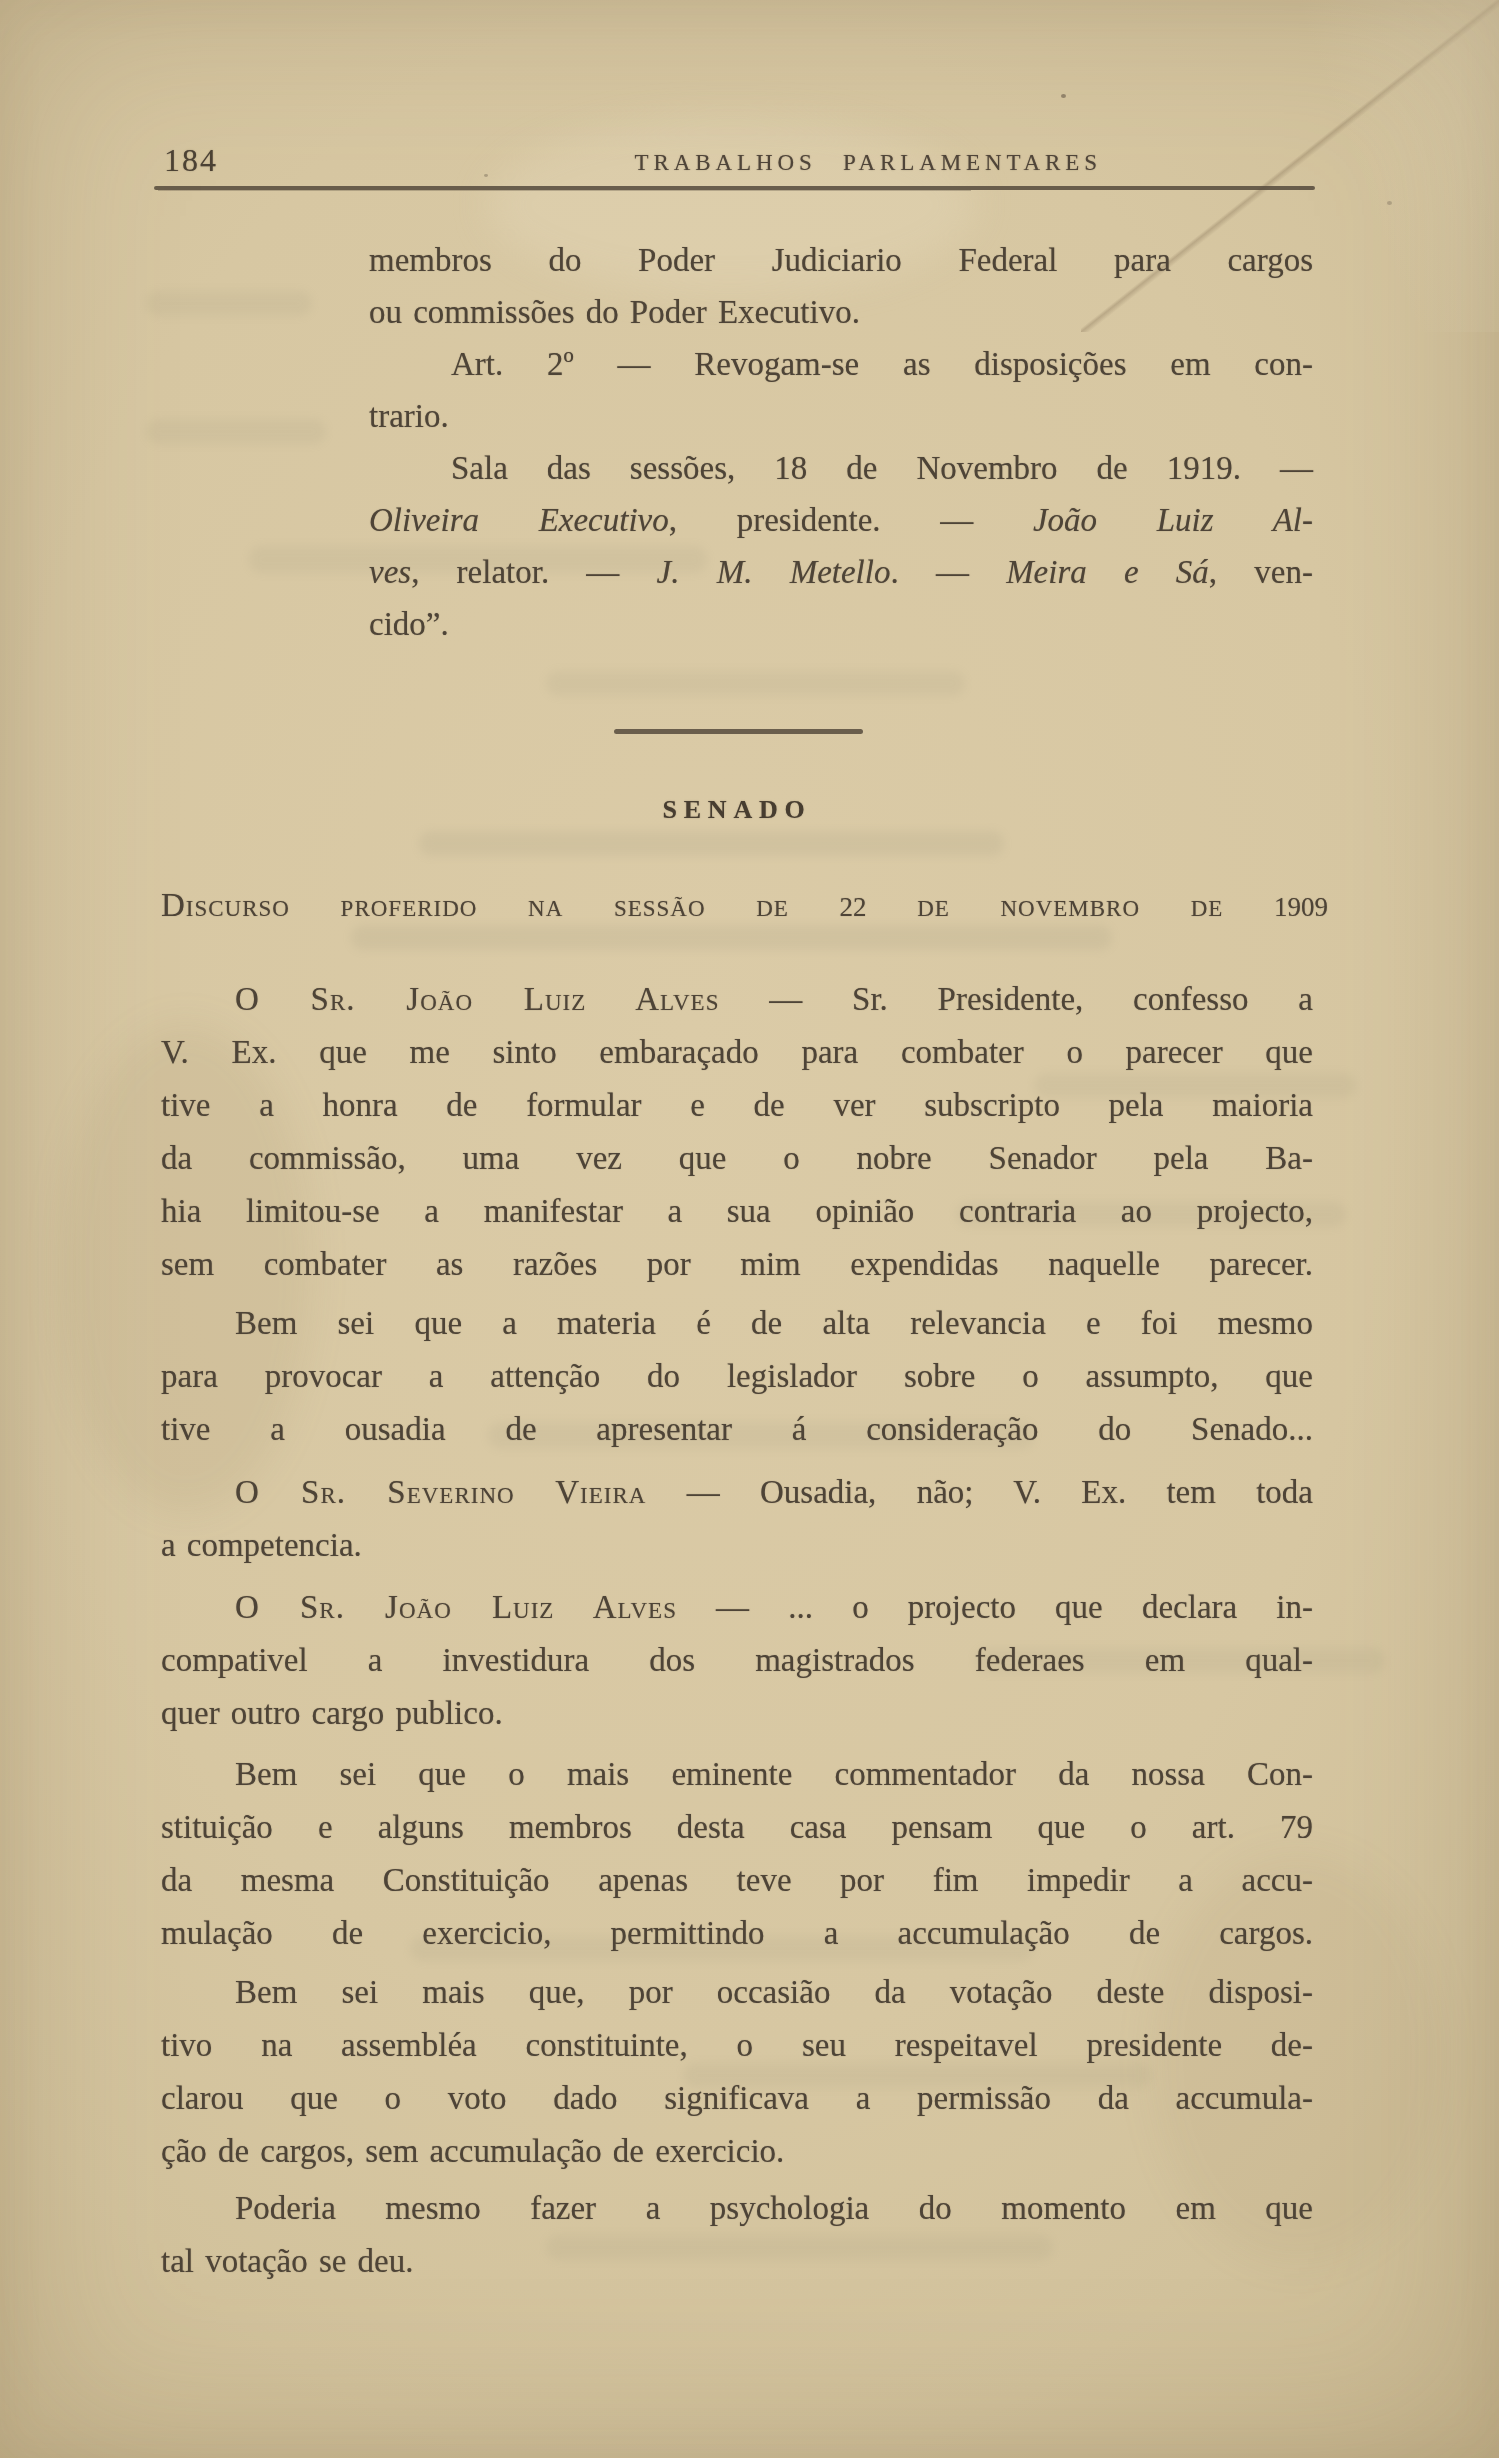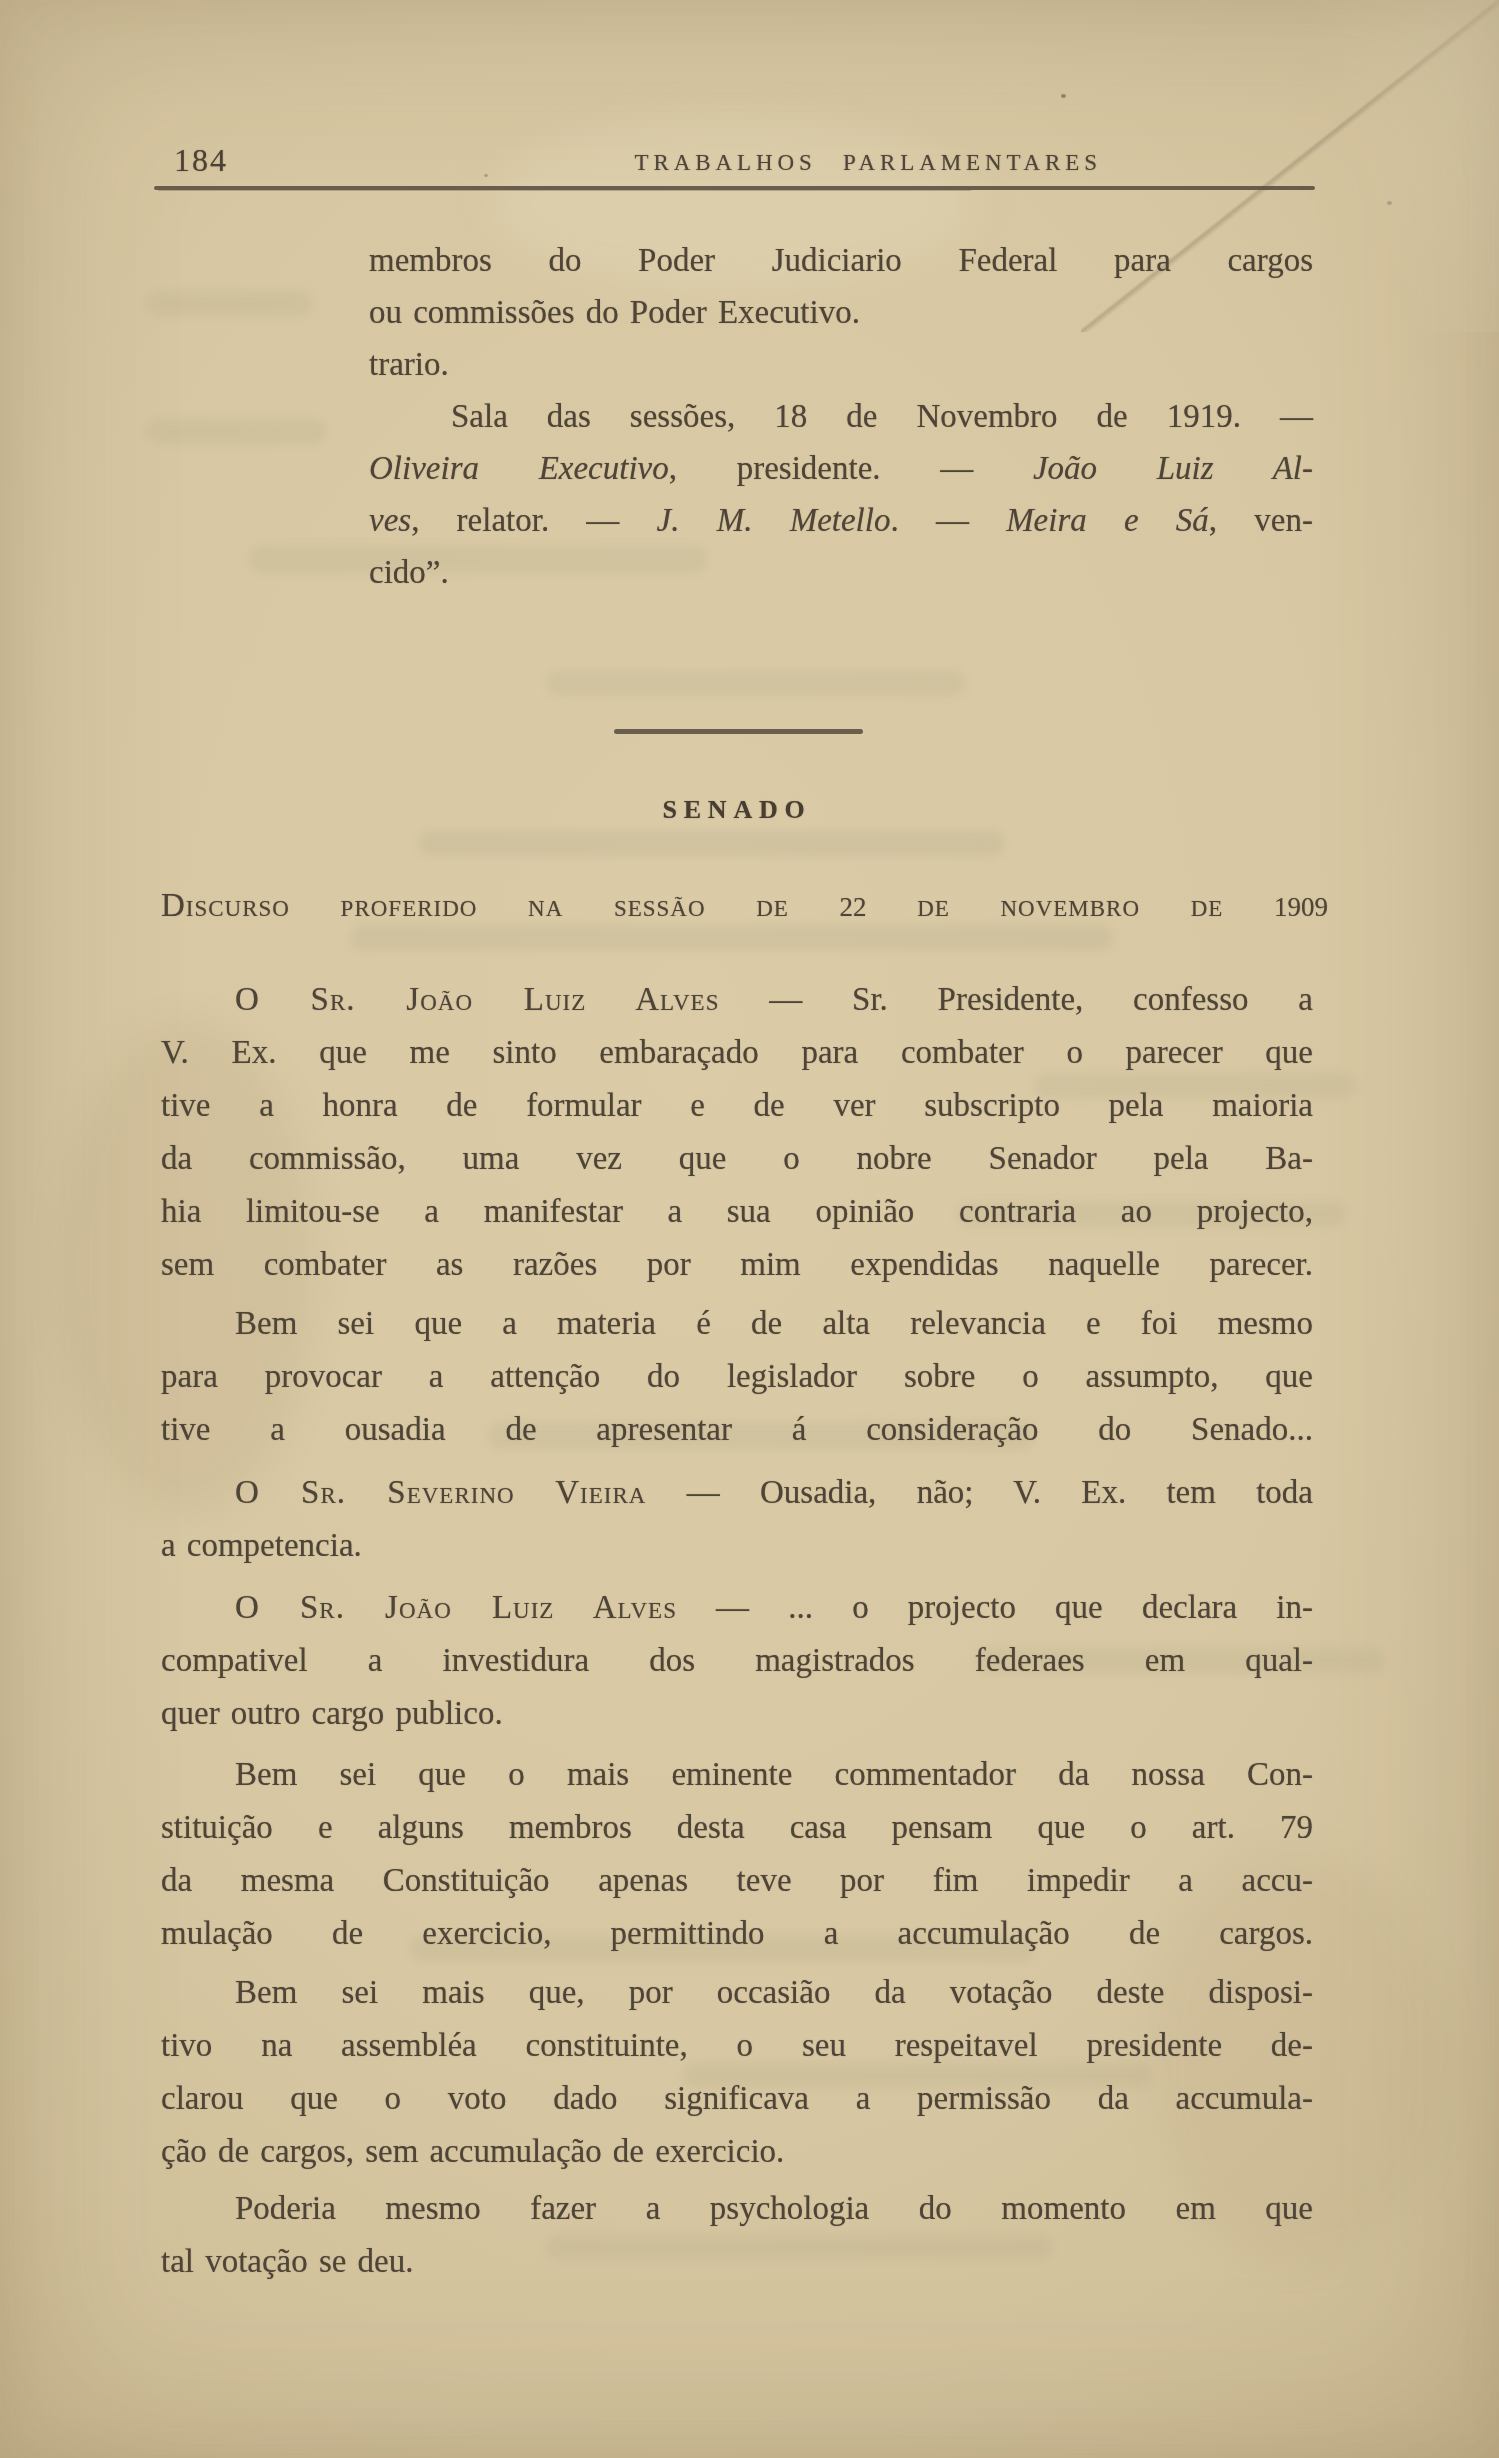--- a/index.html
+++ b/index.html
@@ -14,21 +14,21 @@
   }
   
   #page::after{
     content:"";position:absolute;inset:0;pointer-events:none;
     box-shadow:inset 0 0 156px 29px rgba(122,101,70,0.20), inset 0 0 39px 7.8px rgba(122,101,70,0.08);
   }
   .ink{ text-shadow:0 0 1.2px rgba(80,69,55,0.55); }
 
   
   .pagenum{
-    position:absolute;left:174px;top:142px;
+    position:absolute;left:164px;top:142px;
     font-size:32px;letter-spacing:2px;color:#4c4235;
   }
   .runtitle{
     position:absolute;left:371px;top:150px;width:731px;
     text-align:right;font-size:23px;letter-spacing:4.9px;word-spacing:15.6px;
     color:#50463a;
   }
   .hrule{
     position:absolute;left:154px;top:186px;width:1161px;height:3.9px;
     background:#564b3d;border-radius:2px;filter:blur(0.5px);opacity:0.85;
@@ -118,20 +118,21 @@
   <div class="speck" style="left:484px;top:174px;width:3.9px;height:2.9px;opacity:0.35;"></div>
   <div class="speck" style="left:1387px;top:201px;width:4.9px;height:3.9px;opacity:0.3;"></div>
 
   <div class="pagenum ink">184</div>
   <div class="runtitle ink">TRABALHOS PARLAMENTARES</div>
   <div class="hrule"></div>
 
   <div class="excerpt">
       <div class="tline just"><span>membros do Poder Judiciario Federal para cargos</span></div>
       <div class="tline"><span>ou commissões do Poder Executivo.</span></div>
+      <div class="tline just ind"><span>Art. 2º — Revogam-se as disposições em con-</span></div>
       <div class="tline"><span>trario.</span></div>
       <div class="tline just ind"><span>Sala das sessões, 18 de Novembro de 1919. —</span></div>
       <div class="tline just"><span class="st-i">Oliveira Executivo</span><span>, presidente. — </span><span class="st-i">João Luiz Al-</span></div>
       <div class="tline just"><span class="st-i">ves</span><span>, relator. — </span><span class="st-i">J. M. Metello</span><span>. — </span><span class="st-i">Meira e Sá</span><span>, ven-</span></div>
       <div class="tline"><span>cido”.</span></div>
     </div>
 
   <div class="divider"></div>
   <div class="senado ink">SENADO</div>
   <div class="subhead">

